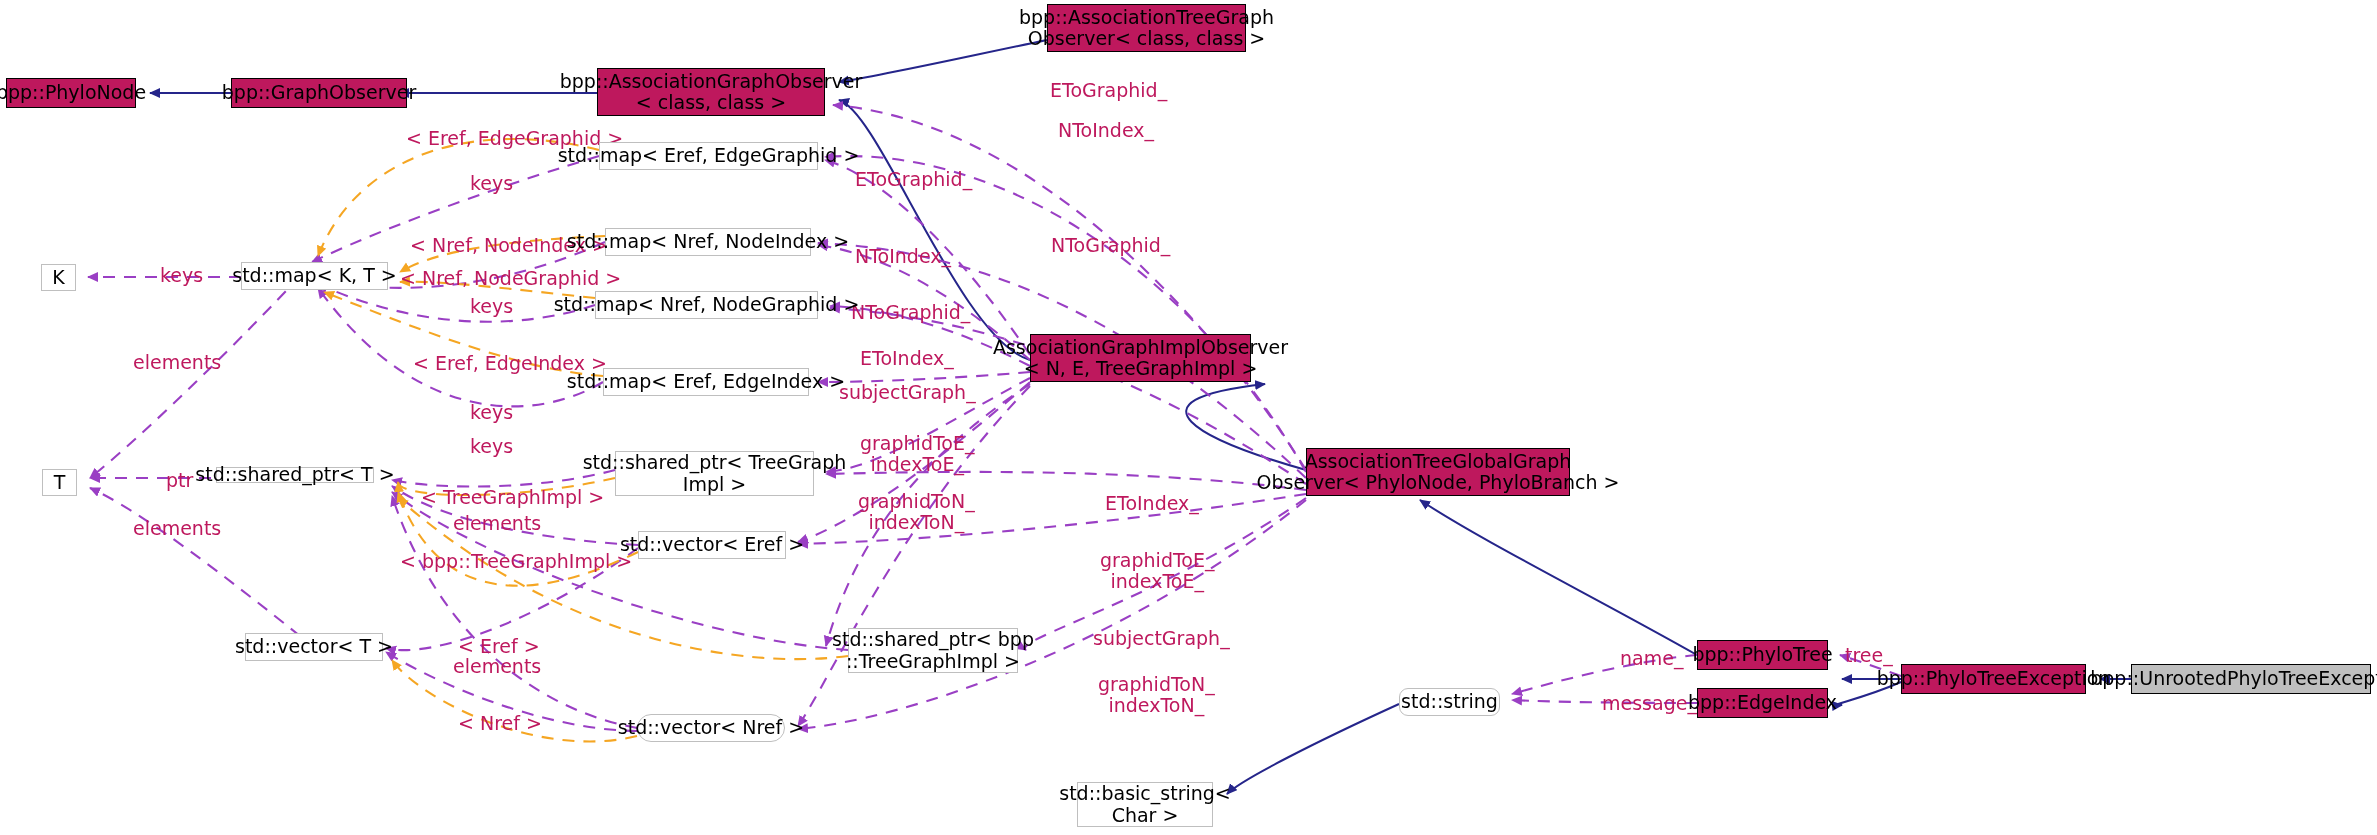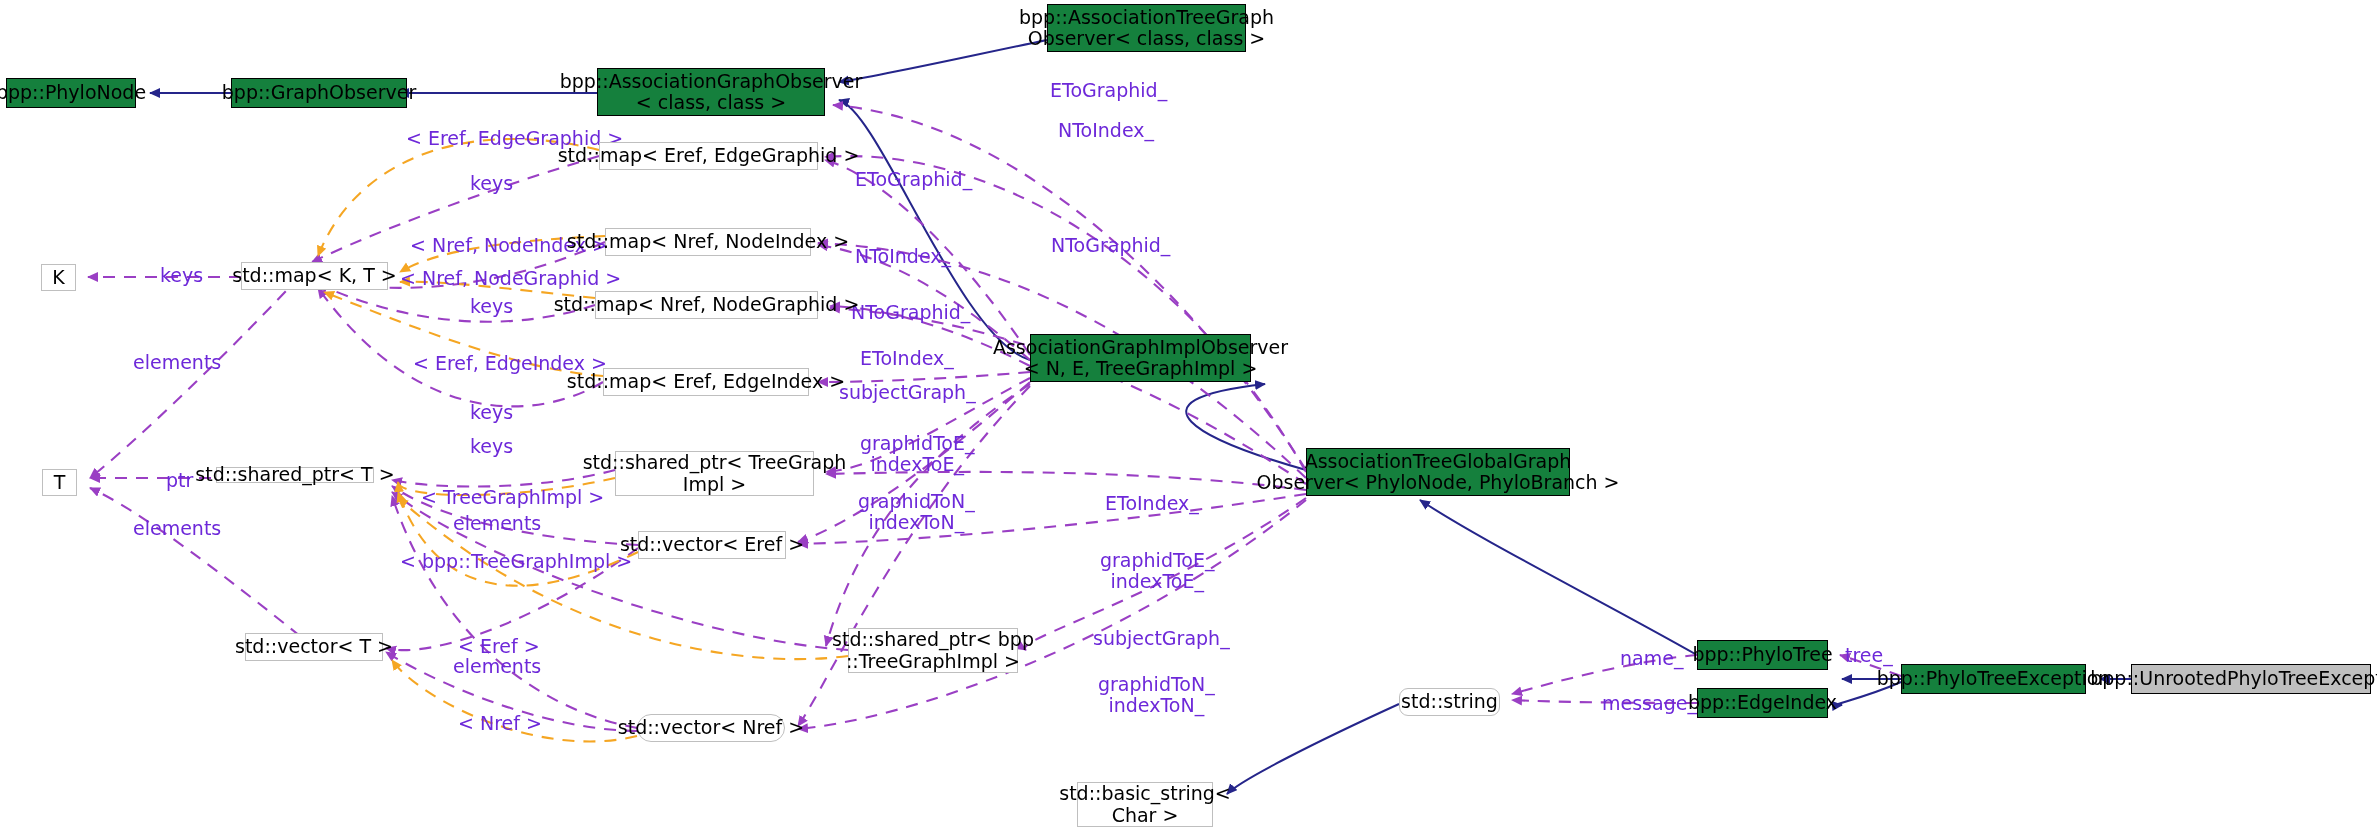--- a/index.html
+++ b/index.html
@@ -4,27 +4,27 @@
 <style>
   html,body{margin:0;padding:0;background:#ffffff;}
   body{font-family:"DejaVu Sans","Liberation Sans",sans-serif;}
   #stage{position:relative;width:2377px;height:835px;background:#ffffff;overflow:hidden;}
   svg#edges{position:absolute;left:0;top:0;width:2377px;height:835px;pointer-events:none;}
 
   .node{position:absolute;box-sizing:border-box;display:flex;align-items:center;
         justify-content:center;text-align:center;line-height:1.12;
         font-size:19px;color:#000000;white-space:pre;z-index:5;}
   
-  .n-class{border:1.6px solid #000000;background:#15803d;}
+  .n-class{border:1.6px solid #000000;background:#be185d;}
   
   .n-tmpl{border:1.4px solid #bfbfbf;background:#ffffff;}
   
   .n-current{border:1.6px solid #000000;background:#bfbfbf;}
 
-  .elabel{position:absolute;font-size:19px;color:#6d28d9;white-space:pre;
+  .elabel{position:absolute;font-size:19px;color:#be185d;white-space:pre;
           text-align:center;line-height:1.1;z-index:4;background:transparent;}
 </style>
 </head>
 <body>
 
 <div id="stage">
 
   <svg id="edges" viewBox="0 0 2377 835" xmlns="http://www.w3.org/2000/svg">
     <defs>
       <marker id="ah-inherit" markerWidth="12" markerHeight="12" refX="10" refY="5" orient="auto" markerUnits="userSpaceOnUse">

